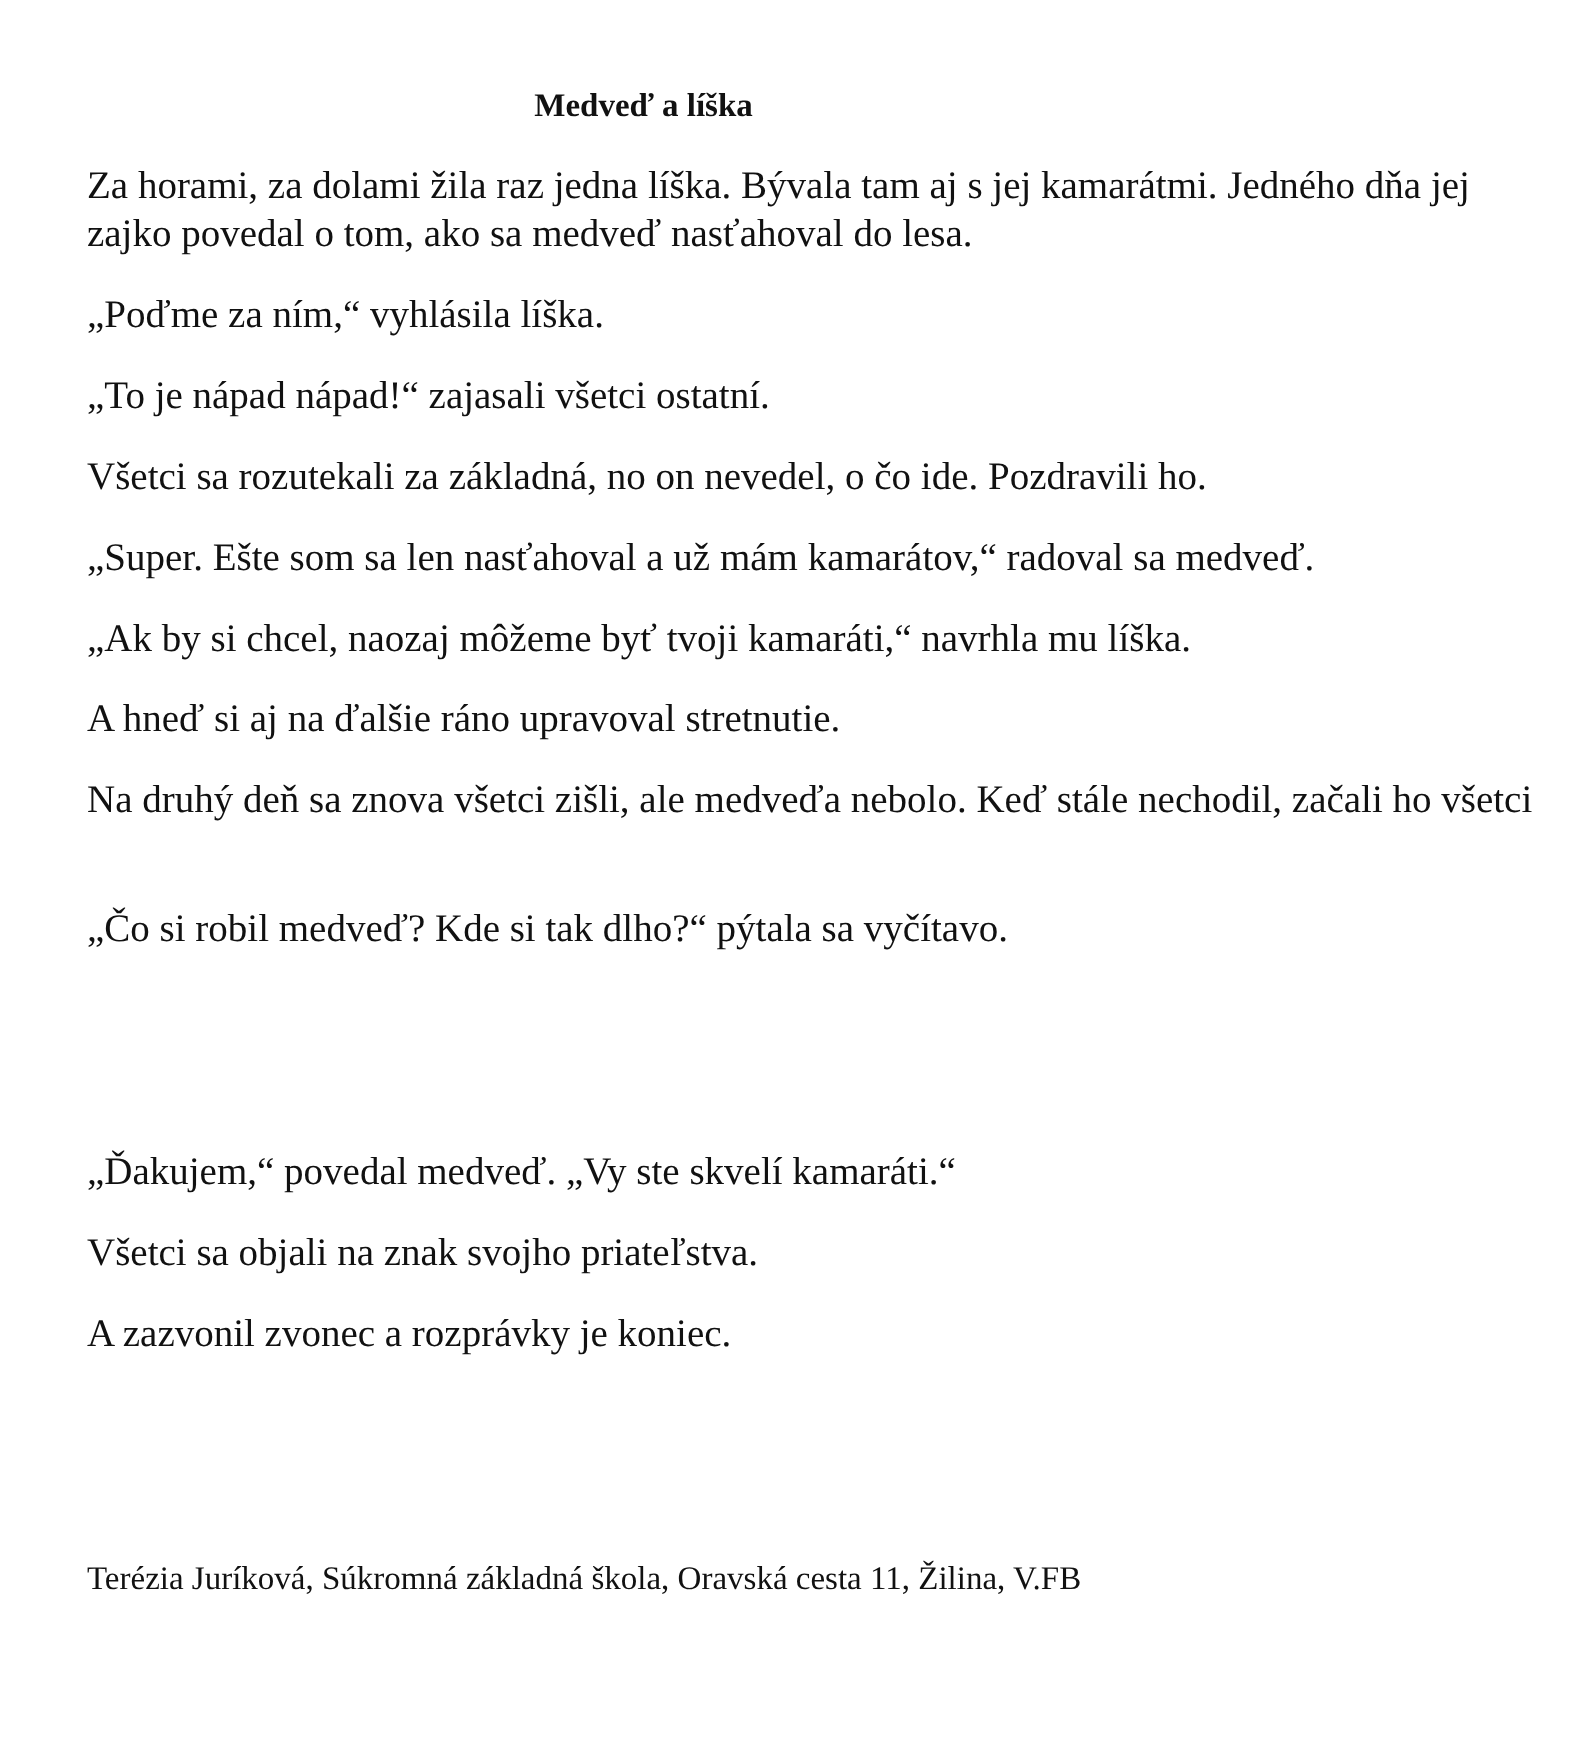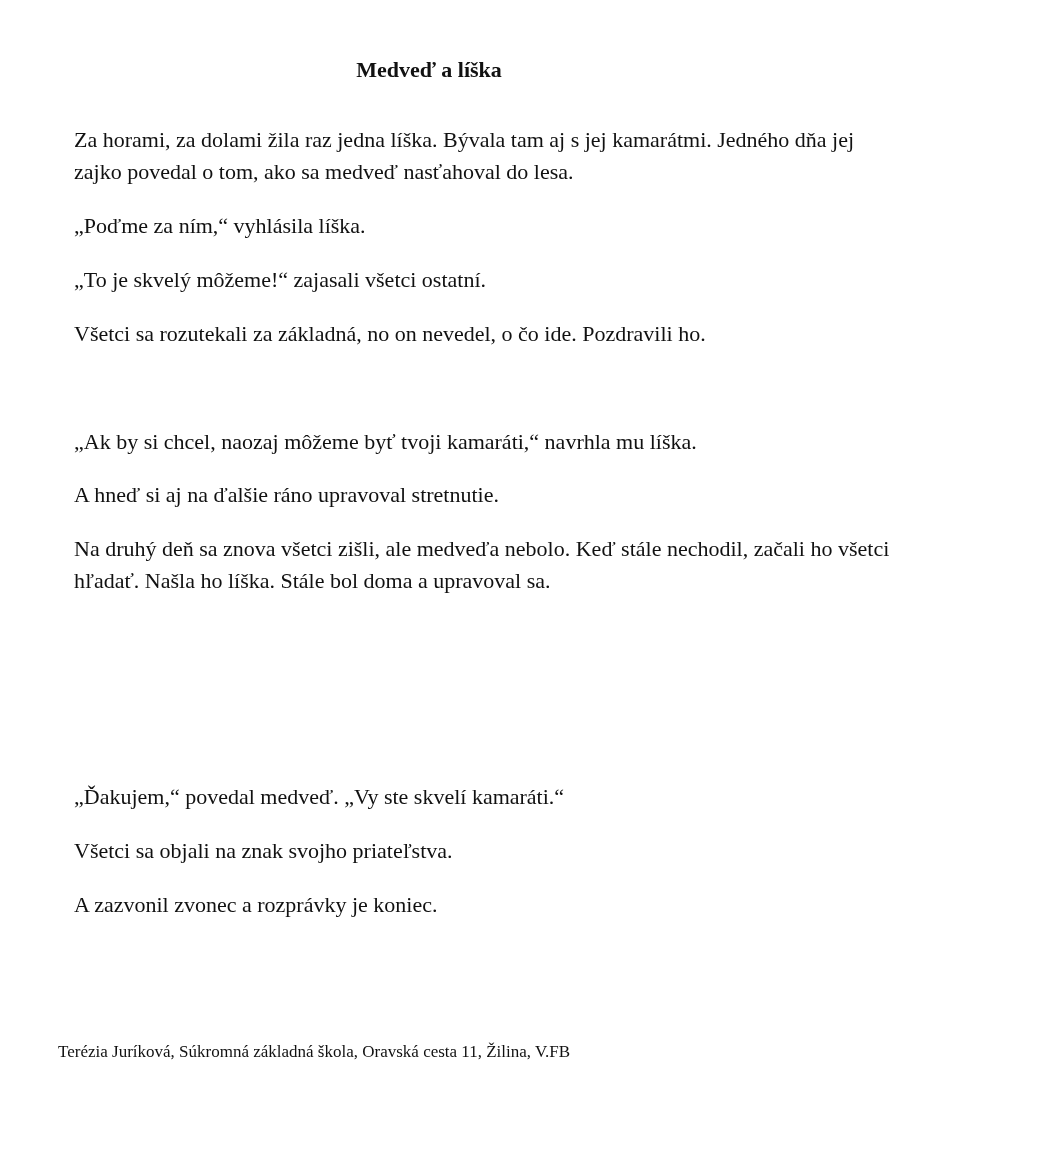--- a/index.html
+++ b/index.html
@@ -9,57 +9,62 @@
       color: #111111;
     }
     .page { position: absolute; left: 0; top: 0; width: 1062px; height: 1172px; }
     .title {
       position: absolute; left: 0; width: 858px; top: 56px;
       text-align: center; font-weight: bold; font-size: 22px; line-height: 28px;
       letter-spacing: 0px;
     }
     .para {
       position: absolute; left: 58px; width: 940px;
-      font-size: 22px; line-height: 32px; margin: 16px;
+      font-size: 26px; line-height: 32px; margin: 0;
       white-space: nowrap;
     }
     .para span.line { display: block; }
     .footer {
-      position: absolute; left: 58px; top: 1038px; font-size: 17px; line-height: 28px;
+      position: absolute; left: 58px; top: 1038px; font-size: 22px; line-height: 28px;
       white-space: nowrap;
     }
   </style>
 </head>
 <body>
 
 <div class="page">
   <div class="title">Medveď a líška</div>
 
   <p class="para" style="top:108px">
     <span class="line">Za horami, za dolami žila raz jedna líška. Bývala tam aj s jej kamarátmi. Jedného dňa jej</span>
     <span class="line">zajko povedal o tom, ako sa medveď nasťahoval do lesa.</span>
   </p>
   <p class="para" style="top:194px">
     <span class="line">„Poďme za ním,“ vyhlásila líška.</span>
   </p>
   <p class="para" style="top:248px">
-    <span class="line">„To je skvelý môžeme!“ zajasali všetci ostatní.</span>
+    <span class="line">„To je nápad nápad!“ zajasali všetci ostatní.</span>
   </p>
   <p class="para" style="top:302px">
     <span class="line">Všetci sa rozutekali za základná, no on nevedel, o čo ide. Pozdravili ho.</span>
+  </p>
+  <p class="para" style="top:356px">
+    <span class="line">„Super. Ešte som sa len nasťahoval a už mám kamarátov,“ radoval sa medveď.</span>
   </p>
   <p class="para" style="top:410px">
     <span class="line">„Ak by si chcel, naozaj môžeme byť tvoji kamaráti,“ navrhla mu líška.</span>
   </p>
   <p class="para" style="top:463px">
     <span class="line">A hneď si aj na ďalšie ráno upravoval stretnutie.</span>
   </p>
   <p class="para" style="top:517px">
     <span class="line">Na druhý deň sa znova všetci zišli, ale medveďa nebolo. Keď stále nechodil, začali ho všetci</span>
-    <span class="line">hľadať. Našla ho líška. Stále bol doma a upravoval sa.</span>
+  </p>
+  <p class="para" style="top:603px">
+    <span class="line">„Čo si robil medveď? Kde si tak dlho?“ pýtala sa vyčítavo.</span>
   </p>
   <p class="para" style="top:765px">
     <span class="line">„Ďakujem,“ povedal medveď. „Vy ste skvelí kamaráti.“</span>
   </p>
   <p class="para" style="top:819px">
     <span class="line">Všetci sa objali na znak svojho priateľstva.</span>
   </p>
   <p class="para" style="top:873px">
     <span class="line">A zazvonil zvonec a rozprávky je koniec.</span>
   </p>

